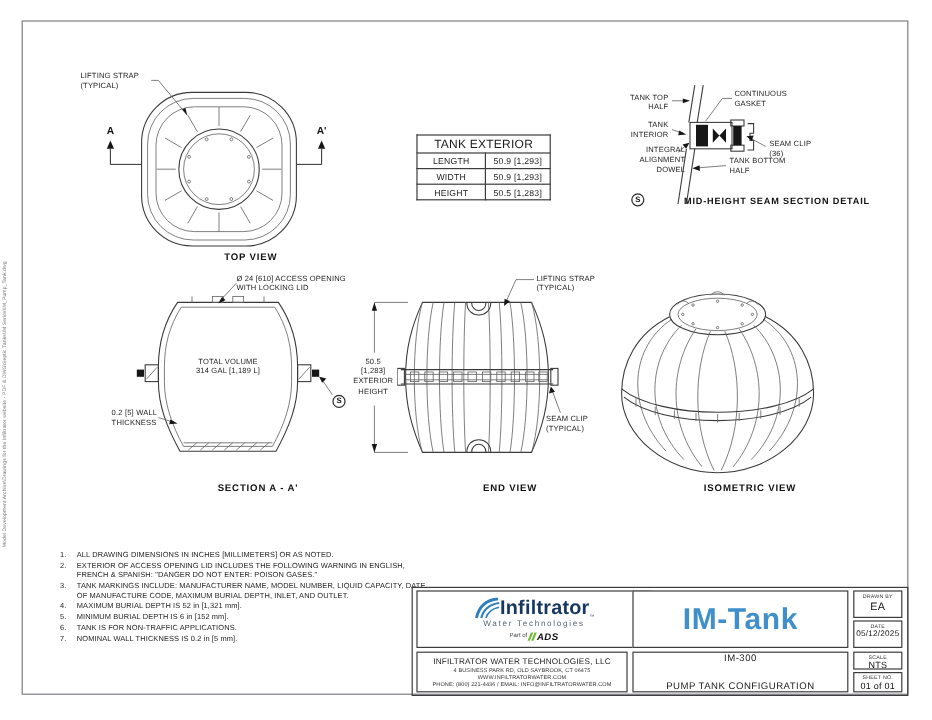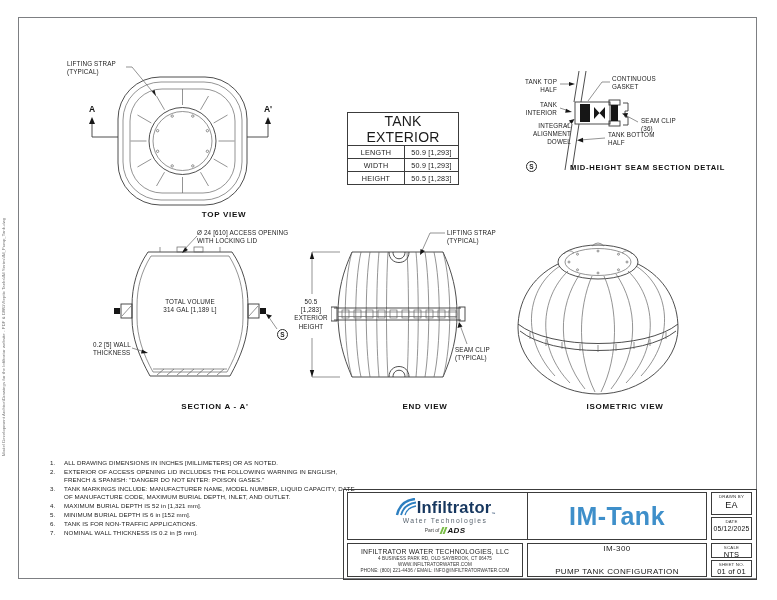--- a/index.html
+++ b/index.html
@@ -38,21 +38,21 @@
   }
   
   .ext-table{
     left:347px;top:112px;width:112px;border-collapse:collapse;
     font-size:7.2px;color:#1b1b1b;
   }
   .ext-table th,.ext-table td{
     border:1px solid #3c3c3c;text-align:center;padding:0;height:12px;
     font-weight:normal;letter-spacing:0.2px;
   }
-  .ext-table th{height:14px;font-size:14px;}
+  .ext-table th{height:14px;font-size:10px;}
   .ext-table td.vlab{width:56px;}
   
   .notes{left:50px;top:459px;width:312px;}
   .notes-heading{font-size:7.6px;font-weight:bold;letter-spacing:0.5px;margin-bottom:6px;}
   .note-row{display:flex;font-size:6.2px;line-height:1.28;letter-spacing:0.1px;margin-bottom:1px;color:#222;}
   .note-num{width:14px;flex:none;}
   .note-text{flex:1;}
   
   .tb-cell{position:absolute;border:1px solid #3c3c3c;background:#fff;box-sizing:border-box;}
   .tb-outer{left:343px;top:489px;width:412px;height:89px;border:1px solid #3c3c3c;}
@@ -126,21 +126,21 @@
     <line x1="32" y1="82" x2="58" y2="82" class="ln"></line>
     <polygon points="208,62 205,69 211,69" class="blk"></polygon>
     <line x1="208" y1="69" x2="208" y2="82" class="ln"></line>
     <line x1="187" y1="82" x2="208" y2="82" class="ln"></line>
   </g>
 </svg>
 <div class="abs lbl" style="left:67px;top:60px;width:64px;">LIFTING STRAP
 (TYPICAL)</div>
 <div class="abs marker-letter" style="left:85px;top:104px;width:14px;">A</div>
 <div class="abs marker-letter" style="left:261px;top:104px;width:14px;">A'</div>
-<div class="abs cap" style="left:156px;top:210px;width:80px;">TOP VIEW</div>
+<div class="abs cap" style="left:141px;top:210px;width:80px;">TOP VIEW</div>
 
 <table class="abs ext-table">
   <tbody>
       <tr>
         <th colspan="2">TANK EXTERIOR</th>
       </tr>
   <tr>
     <td class="vlab">LENGTH</td>
     <td>50.9 [1,293]</td>
       </tr>

